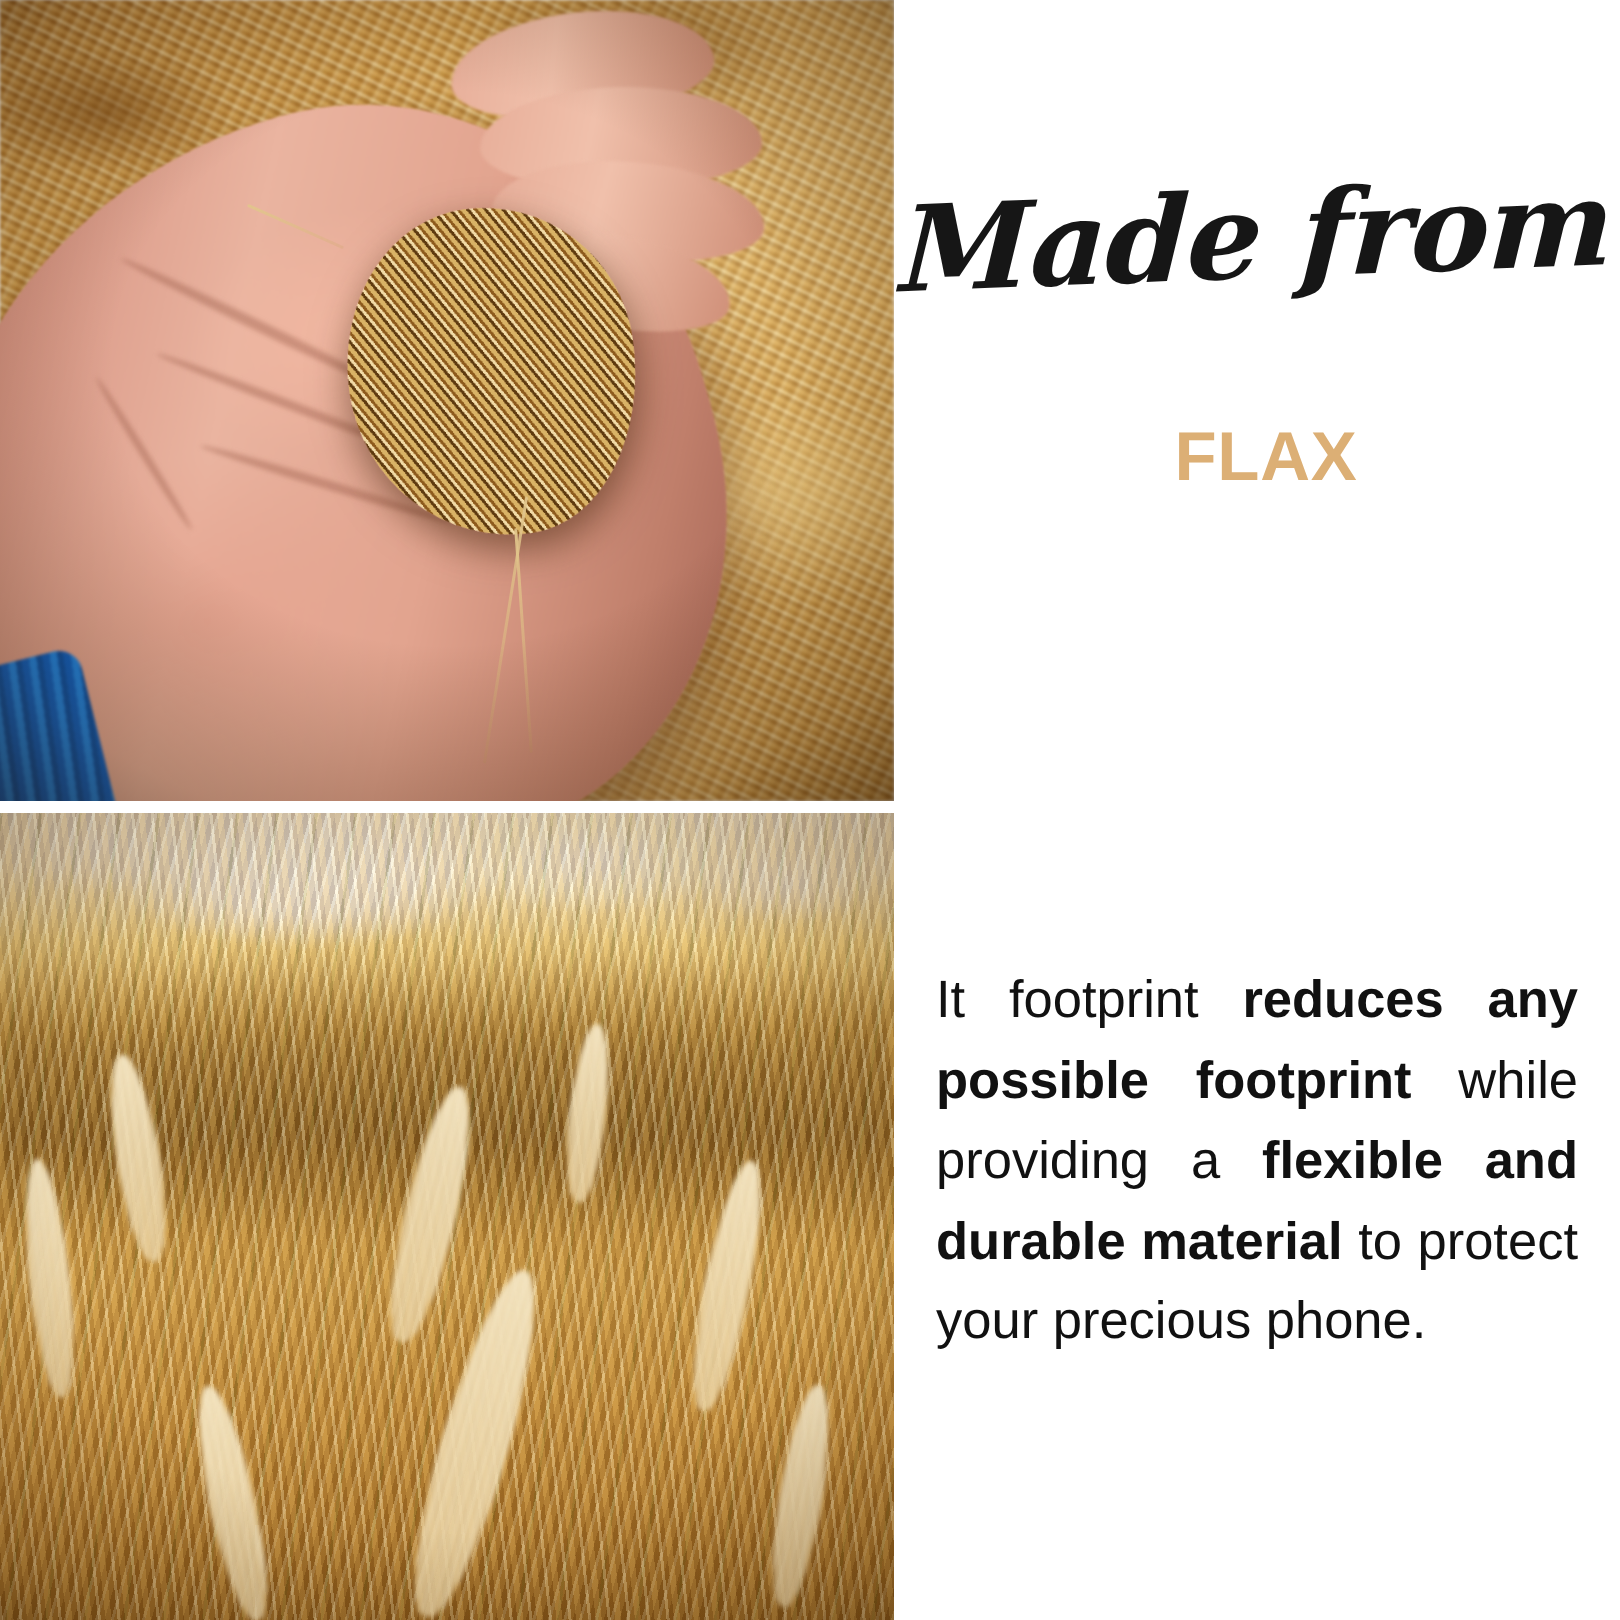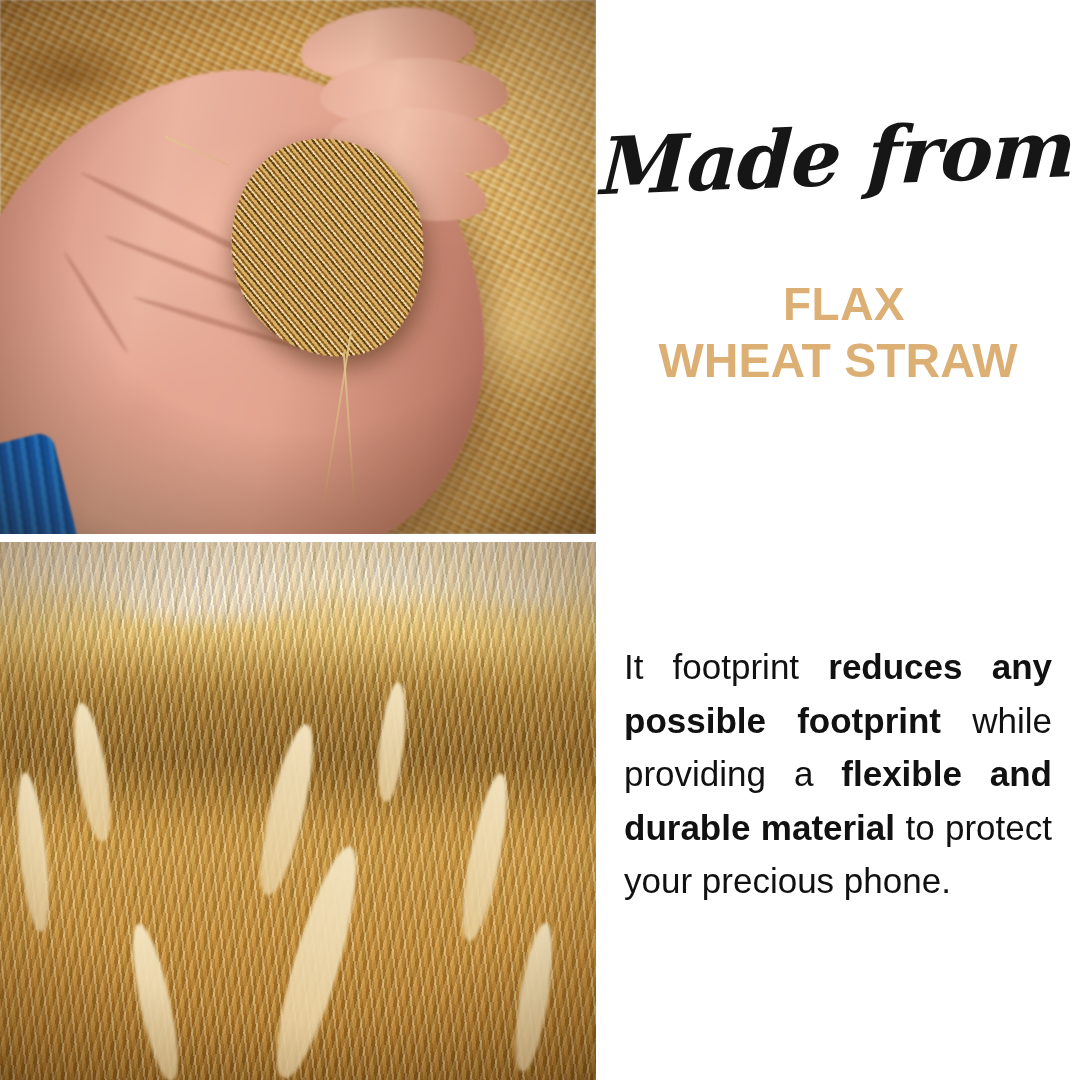--- a/index.html
+++ b/index.html
@@ -322,21 +322,20 @@
     </div>
 
   </div>
 
   <div class="text-col">
 
     <div class="script-title">Made from</div>
 
     <div class="material-block">
       <div class="material-line l1">FLAX</div>
-      <div class="material-line l2">WHEAT STRAW</div>
     </div>
 
     <div class="body-copy">
       <span>It footprint </span><b>reduces any possible footprint</b><span> while providing a </span><b>flexible and durable material</b><span> to protect your precious phone.</span>
     </div>
 
   </div>
 
 </div>
 

